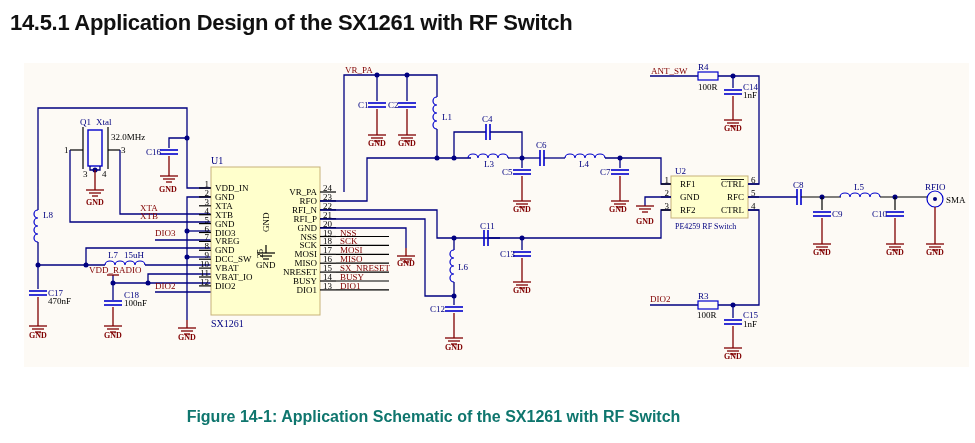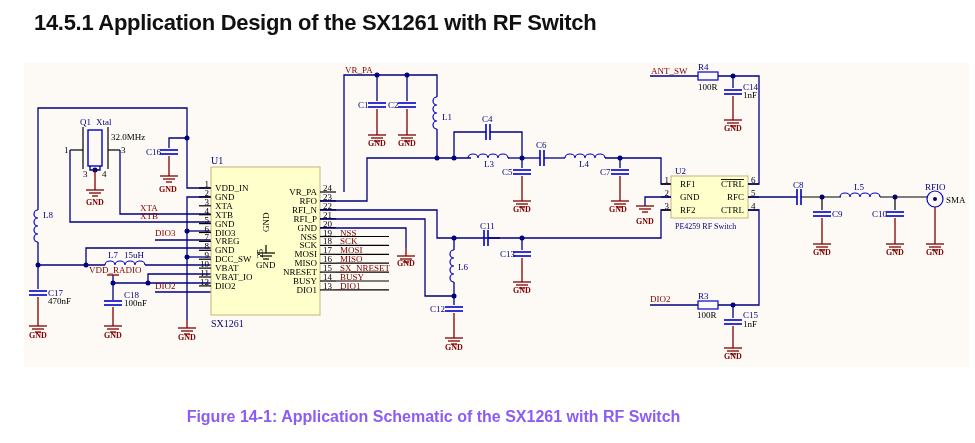--- a/index.html
+++ b/index.html
@@ -1,18 +1,18 @@
 <!DOCTYPE html>
 <html><head>
 <meta charset="utf-8">
 <style>
   html, body { margin:0; padding:0; background:#ffffff; }
   body { width:975px; height:443px; position:relative; overflow:hidden; font-family:"Liberation Sans", sans-serif; }
-  .heading { position:absolute; left:10px; top:10px; font-size:22px; font-weight:bold; color:#111; font-family:"Liberation Sans", sans-serif; letter-spacing:-0.3px;margin-left:24px; }
-  .caption { position:absolute; left:0; width:867px; top:408px; text-align:center; font-size:16px; font-weight:bold; color:#8b5cf6; font-family:"Liberation Sans", sans-serif; }
+  .heading { position:absolute; left:10px; top:10px; font-size:22px; font-weight:bold; color:#111; font-family:"Liberation Sans", sans-serif; letter-spacing:-0.3px; }
+  .caption { position:absolute; left:0; width:867px; top:408px; text-align:center; font-size:16px; font-weight:bold; color:#0f766e; font-family:"Liberation Sans", sans-serif; }
   svg#schem { position:absolute; left:0; top:0; }
   .w { stroke:#000080; stroke-width:1.3; fill:none; }
   .wk { stroke:#000; stroke-width:1.2; fill:none; }
   .g { stroke:#800000; stroke-width:1.3; fill:none; }
   .cap { stroke:#0000cc; stroke-width:1.6; fill:none; }
   .ind { stroke:#0000cc; stroke-width:1.2; fill:none; }
   .t { font-family:"Liberation Serif", serif; font-size:9px; fill:#000; }
   .tb { font-family:"Liberation Serif", serif; font-size:9px; fill:#000080; }
   .tr { font-family:"Liberation Serif", serif; font-size:9px; fill:#800000; }
   .tgnd { font-family:"Liberation Serif", serif; font-size:8px; fill:#800000; font-weight:bold; }

